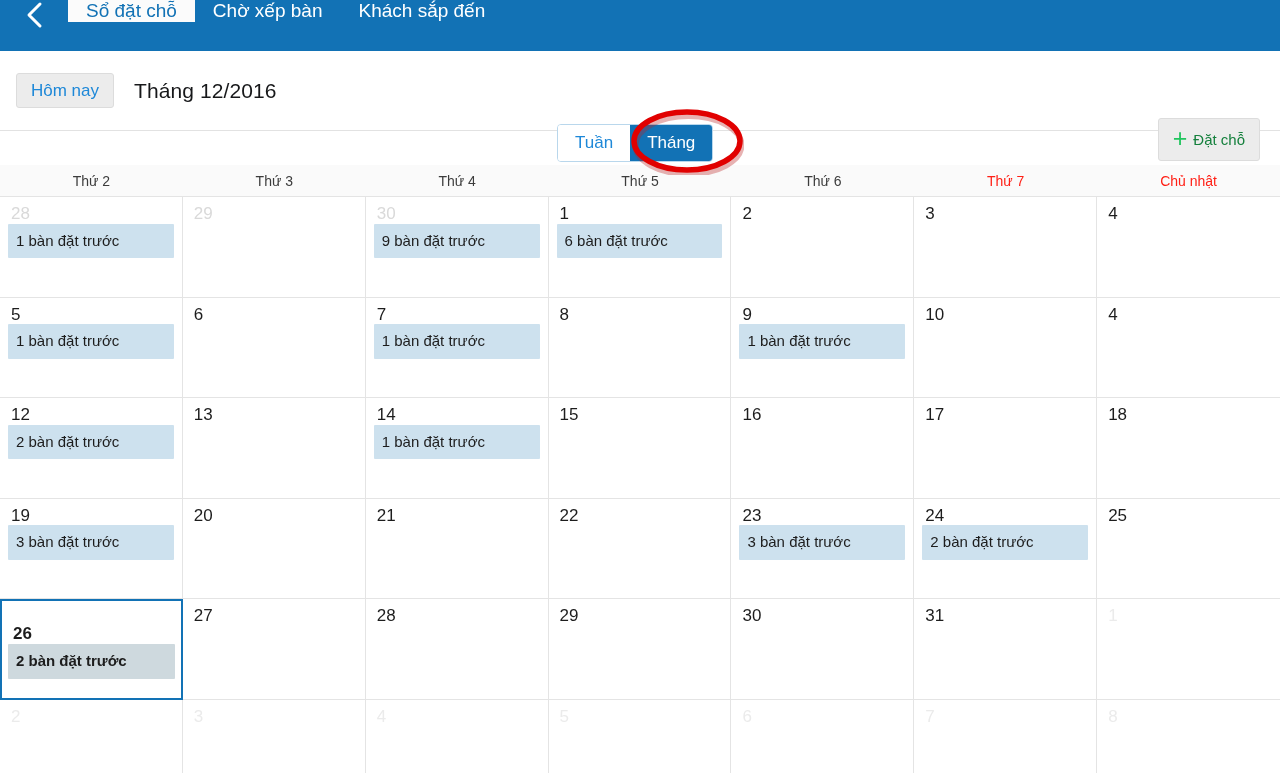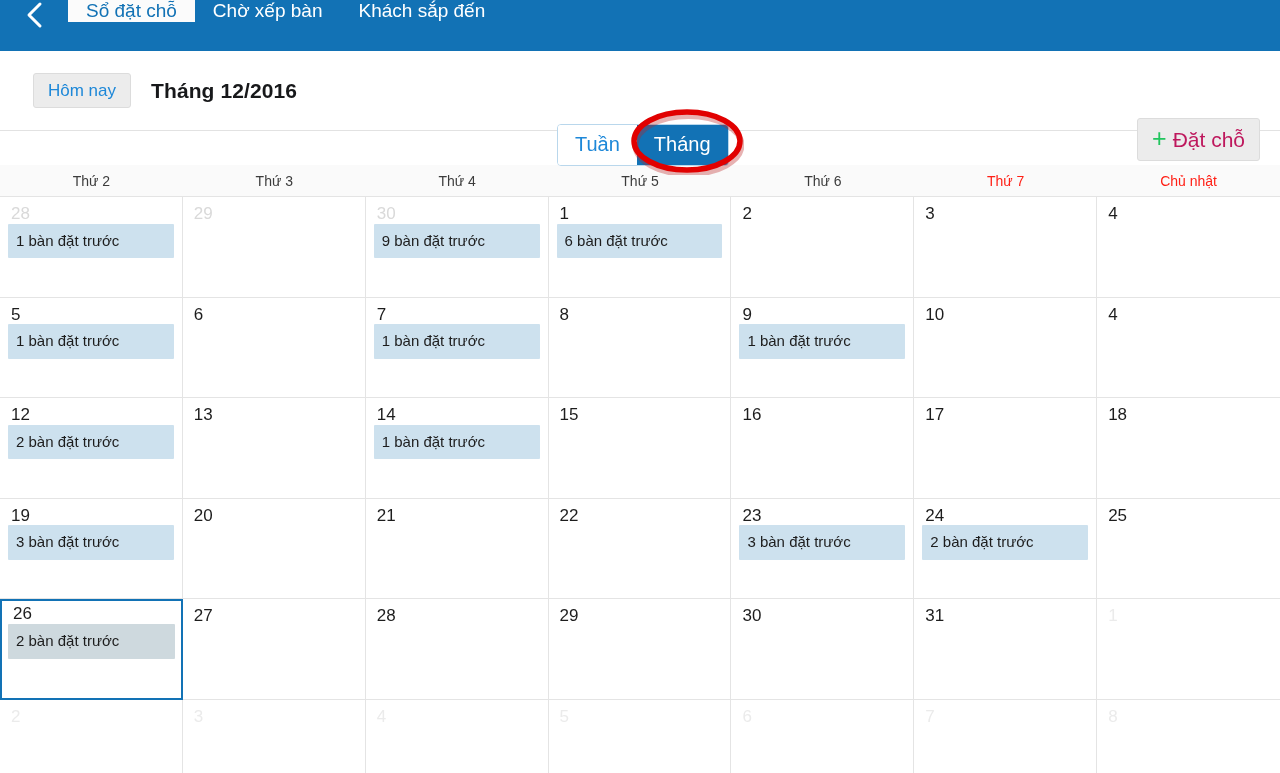--- a/index.html
+++ b/index.html
@@ -44,53 +44,53 @@
     color: #1272b5;
   }
 
   
   .toolbar {
     height: 80px;
     background: #ffffff;
     border-bottom: 1px solid #e2e2e2;
     display: flex;
     align-items: center;
-    padding: 0 33px;
+    padding: 0 16px;
     position: relative;
   }
   .btn-today {
     background: #ececec;
     border: 1px solid #dcdcdc;
     border-radius: 3px;
     color: #1e88d8;
     font-size: 17px;
     padding: 8px 14px;
     cursor: pointer;
     line-height: 1;
   }
   .month-title {
     margin-left: 20px;
     font-size: 21px;
-    font-weight: bold;
+    font-weight: normal;
     color: #17181a;
     letter-spacing: .1px;
   }
 
   .seg-wrap {
     position: absolute;
     left: 557px;
     top: 73px;
     display: flex;
     border: 1px solid #b9d7ec;
     border-radius: 4px;
     overflow: hidden;
     background: #ffffff;
   }
   .seg-btn {
-    font-size: 20px;
+    font-size: 17px;
     padding: 8px 17px;
     cursor: pointer;
     line-height: 1.18;
     background: #ffffff;
     color: #1e88d8;
     border: none;
     font-family: inherit;
   }
   .seg-btn.active {
     background: #1272b5;
@@ -111,22 +111,22 @@
     cursor: pointer;
   }
   .plus-icon {
     color: #22c55e;
     font-size: 25px;
     line-height: 1;
     font-weight: 400;
     margin-top: -2px;
   }
   .btn-reserve-label {
-    color: #be185d;
-    font-size: 21px;
+    color: #15803d;
+    font-size: 15px;
     line-height: 1;
   }
 
   
   .annot-ellipse {
     position: absolute;
     left: 630px;
     top: 57px;
     width: 114px;
     height: 67px;
@@ -185,22 +185,23 @@
     background: #cde1ee;
     color: #1d1d1d;
     font-size: 15px;
     padding: 9px 8px;
     line-height: 1.1;
     border-radius: 1px;
   }
 
   .day-cell.selected {
     border: 2px solid #1272b5;
-    padding-top: 4px;
+    padding-top: 24px;
     z-index: 5;
+    font-weight: bold;
   }
   .day-cell.selected .chip {
     background: #ced9de;
     margin-left: 6px;
     margin-right: 6px;
   }
 </style>
 </head>
 <body>
 

